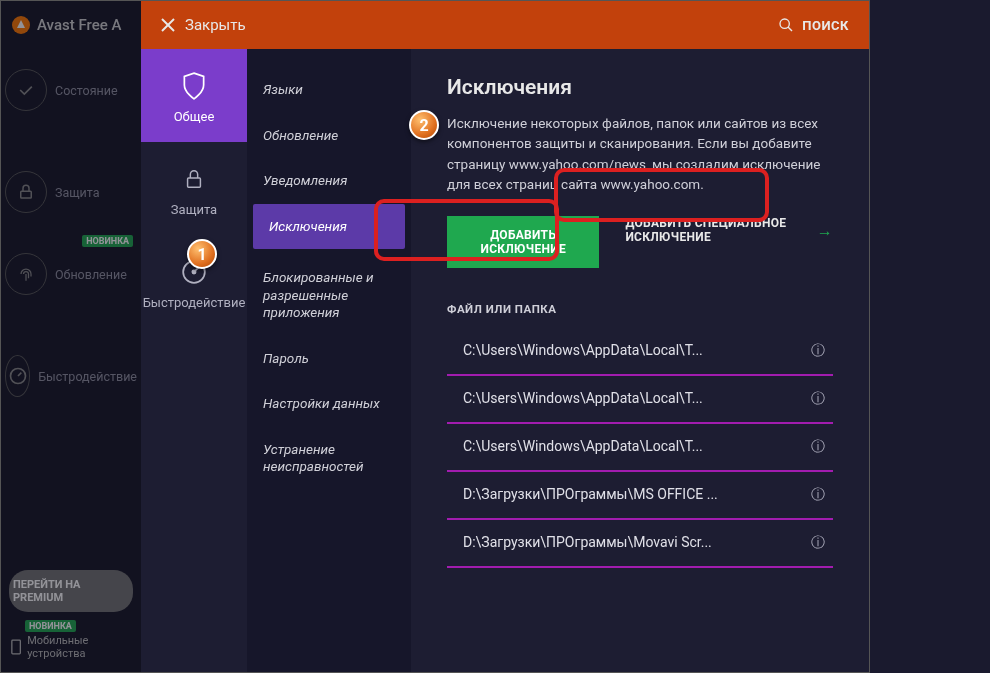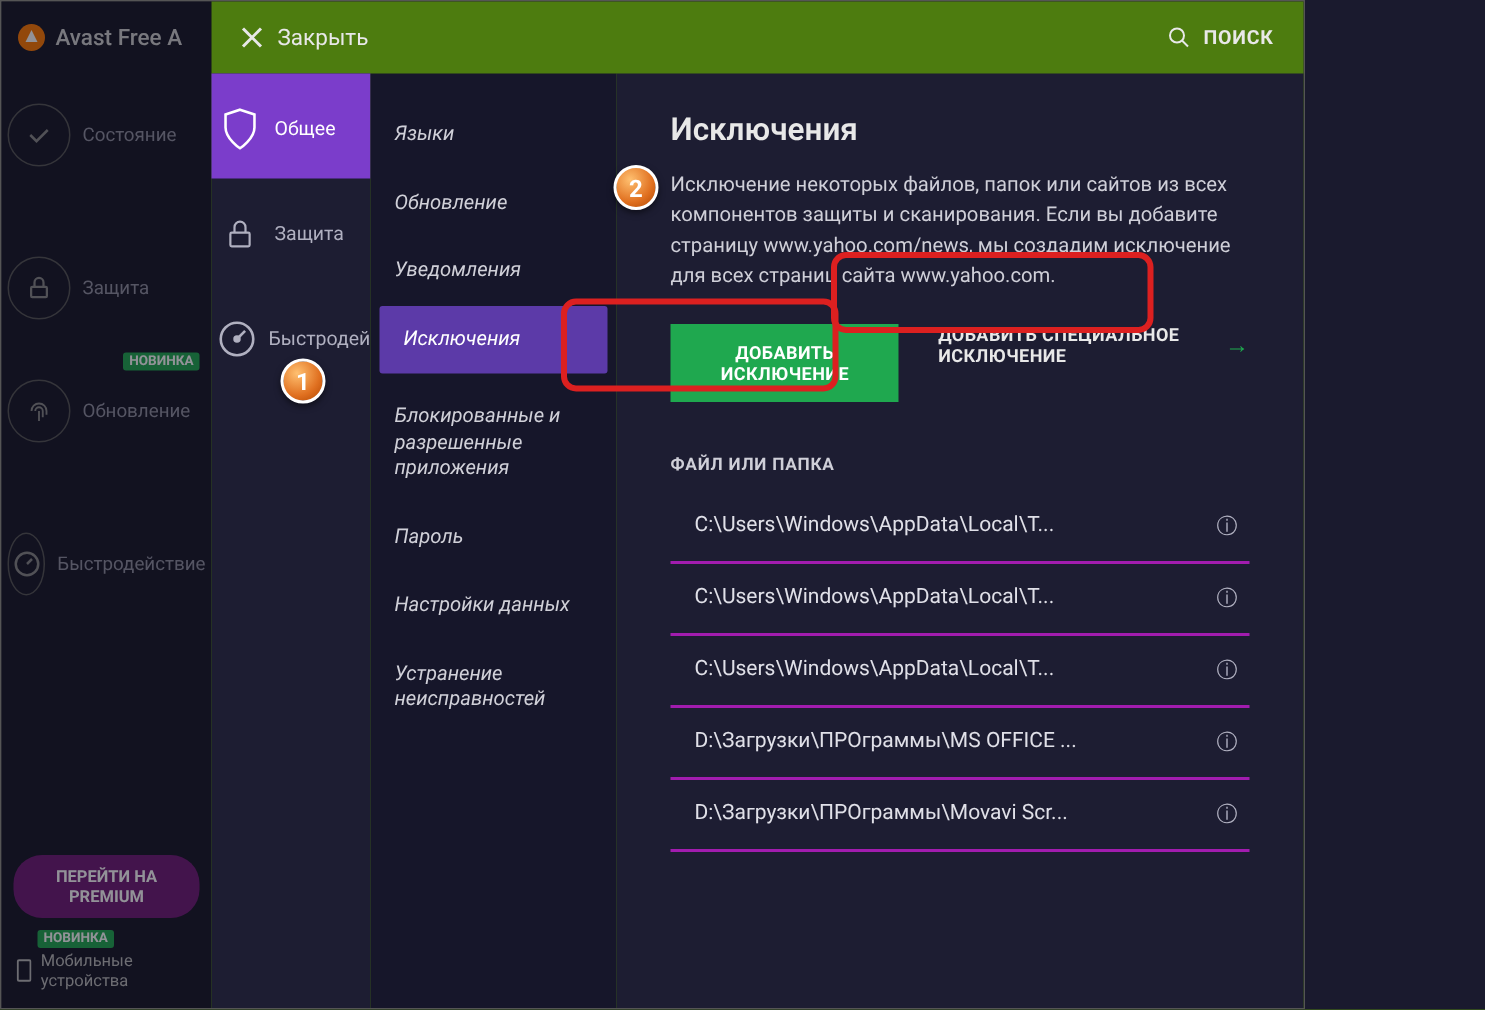--- a/index.html
+++ b/index.html
@@ -9,35 +9,35 @@
 
 
 .left-nav { position: absolute; left: 0; top: 0; width: 140px; height: 100%; background: #161626; opacity: 0.55; padding-top: 8px; }
 .left-nav .brand { display: flex; align-items: center; gap: 6px; padding: 6px 10px 14px 10px; color: #d0d0d0; font-size: 15px; font-weight: 500; }
 .left-nav .brand svg { flex-shrink: 0; }
 .left-nav-item { display: flex; align-items: center; padding: 20px 4px; color: #9090a0; font-size: 12.5px; text-align: center; gap: 8px; position: relative; }
 .left-nav-item .icon-wrap { width: 42px; height: 42px; border: 1.5px solid #555; border-radius: 50%; display: flex; align-items: center; justify-content: center; color: #888; }
 .spacer-lg { height: 20px; }
 .novinka { position: absolute; top: 2px; right: 8px; background: #1fa84f; color: #fff; font-size: 9px; font-weight: 700; padding: 1px 4px; border-radius: 2px; }
 .bottom-area { position: absolute; bottom: 10px; left: 8px; right: 8px; }
-.premium-btn { background: #701a75; color: #fff; font-size: 11px; font-weight: 700; text-align: center; padding: 8px 4px; line-height: 1.2; border-radius: 19px; }
+.premium-btn { background: #737373; color: #fff; font-size: 11px; font-weight: 700; text-align: left; padding: 8px 4px; line-height: 1.2; border-radius: 19px; }
 .mobile-dev { display: flex; align-items: center; gap: 6px; color: #bbb; font-size: 11px; margin-top: 20px; position: relative; padding: 2px; }
 .mobile-dev .novinka2 { background: #1fa84f; color: #fff; font-size: 9px; font-weight: 700; padding: 1px 4px; border-radius: 2px; position: absolute; top: -12px; left: 16px; }
 
 
-.modal { position: absolute; left: 140px; top: 0; right: 0; bottom: 0; background: #4d7c0f; display: flex; flex-direction: column; }
+.modal { position: absolute; left: 140px; top: 0; right: 0; bottom: 0; background: #c2410c; display: flex; flex-direction: column; }
 .modal-top { height: 48px; display: flex; align-items: center; justify-content: space-between; padding: 0 20px; color: #e8e8e8; font-size: 15px; }
 .close-wrap { display: flex; align-items: center; gap: 10px; cursor: pointer; }
 .search-wrap { display: flex; align-items: center; gap: 8px; font-weight: 700; font-size: 13px; letter-spacing: 0.5px; cursor: pointer; }
 
 .modal-body { flex: 1; display: flex; }
 
 
 .cat-col { width: 106px; background: #1d1d32; }
-.cat-item { display: flex; flex-direction: row; align-items: center; gap: 8px; padding: 22px 4px 18px 4px; color: #b0b0c0; font-size: 13px; text-align: center; }
+.cat-item { display: flex; flex-direction: column; align-items: center; gap: 8px; padding: 22px 4px 18px 4px; color: #b0b0c0; font-size: 13px; text-align: center; }
 .cat-item.active { background: #7b3dcb; color: #fff; }
 .cat-item .cicon { width: 30px; height: 30px; display: flex; align-items: center; justify-content: center; }
 
 
 .sub-col { width: 164px; background: #16162a; padding: 18px 0; }
 .sub-item { padding: 14px 16px; color: #d0d0d8; font-size: 13.5px; line-height: 1.3; cursor: pointer; font-style: italic; }
 .sub-item.active { background: #5c3aa8; color: #fff; margin: 0 6px; border-radius: 2px; }
 .spacer-sub { height: 6px; }
 
 

